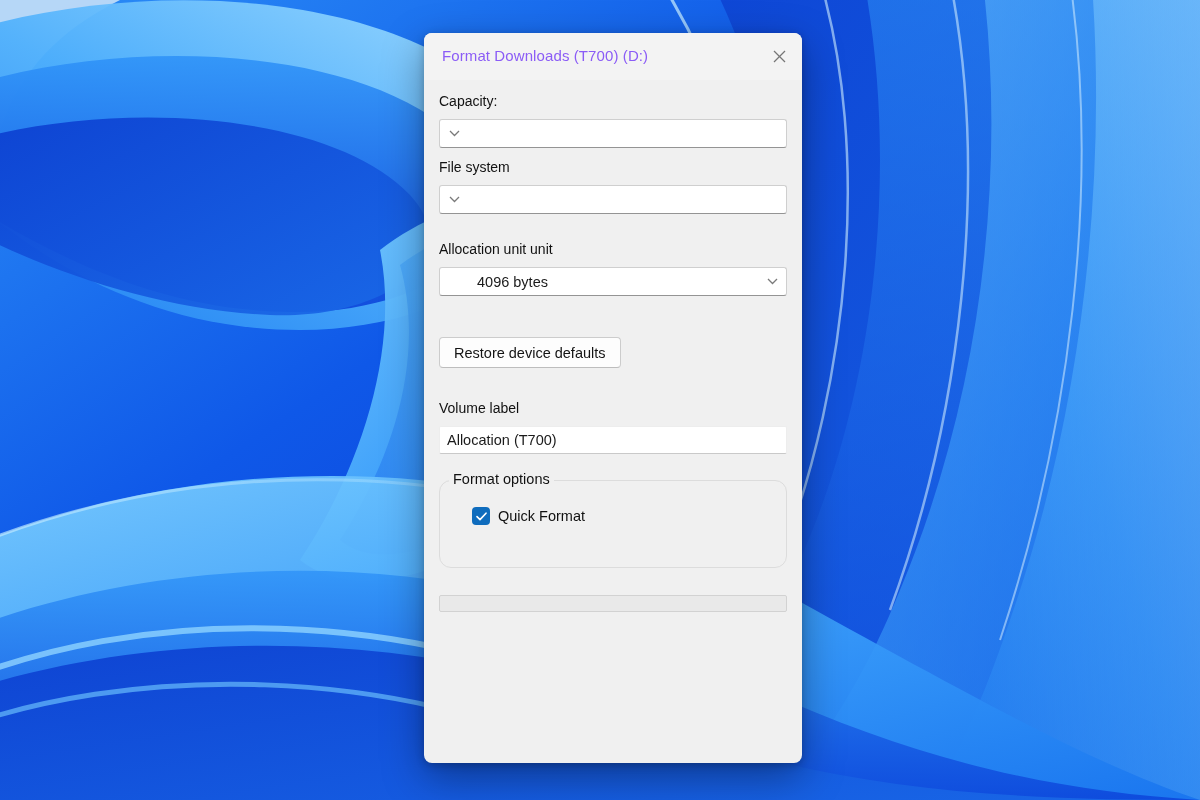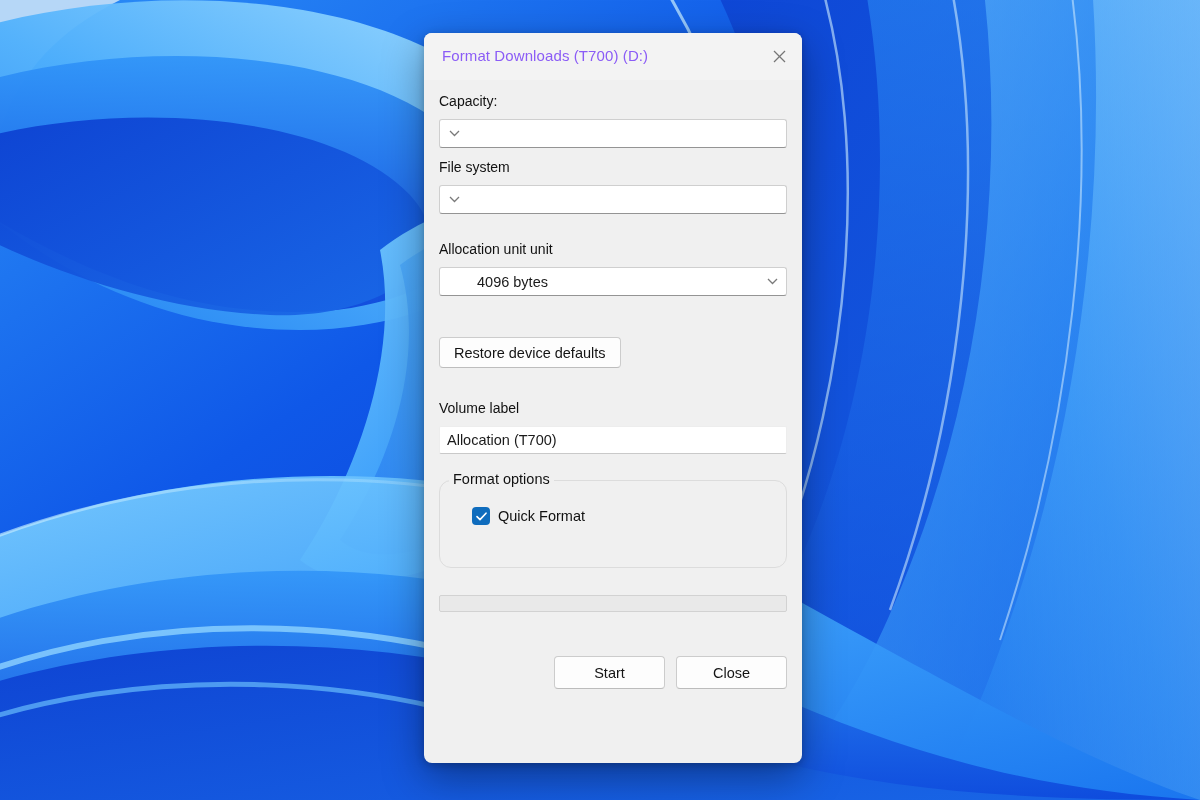--- a/index.html
+++ b/index.html
@@ -350,20 +350,16 @@
             </svg>
           </span>
           <span class="checkbox-label">Quick Format</span>
         </div>
       </div>
 
       <div class="progressbar" style="margin-top:27px;">
         <div class="progressbar-fill" id="progress-fill" style="width: 0%;"></div>
       </div>
 
-      <div class="button-row" style="margin-top:44px;">
-        <div class="dialog-btn">Start</div>
-        <div class="dialog-btn">Close</div>
-      </div>
 
     </div>
   </div>
 </div>
 
 </body></html>

